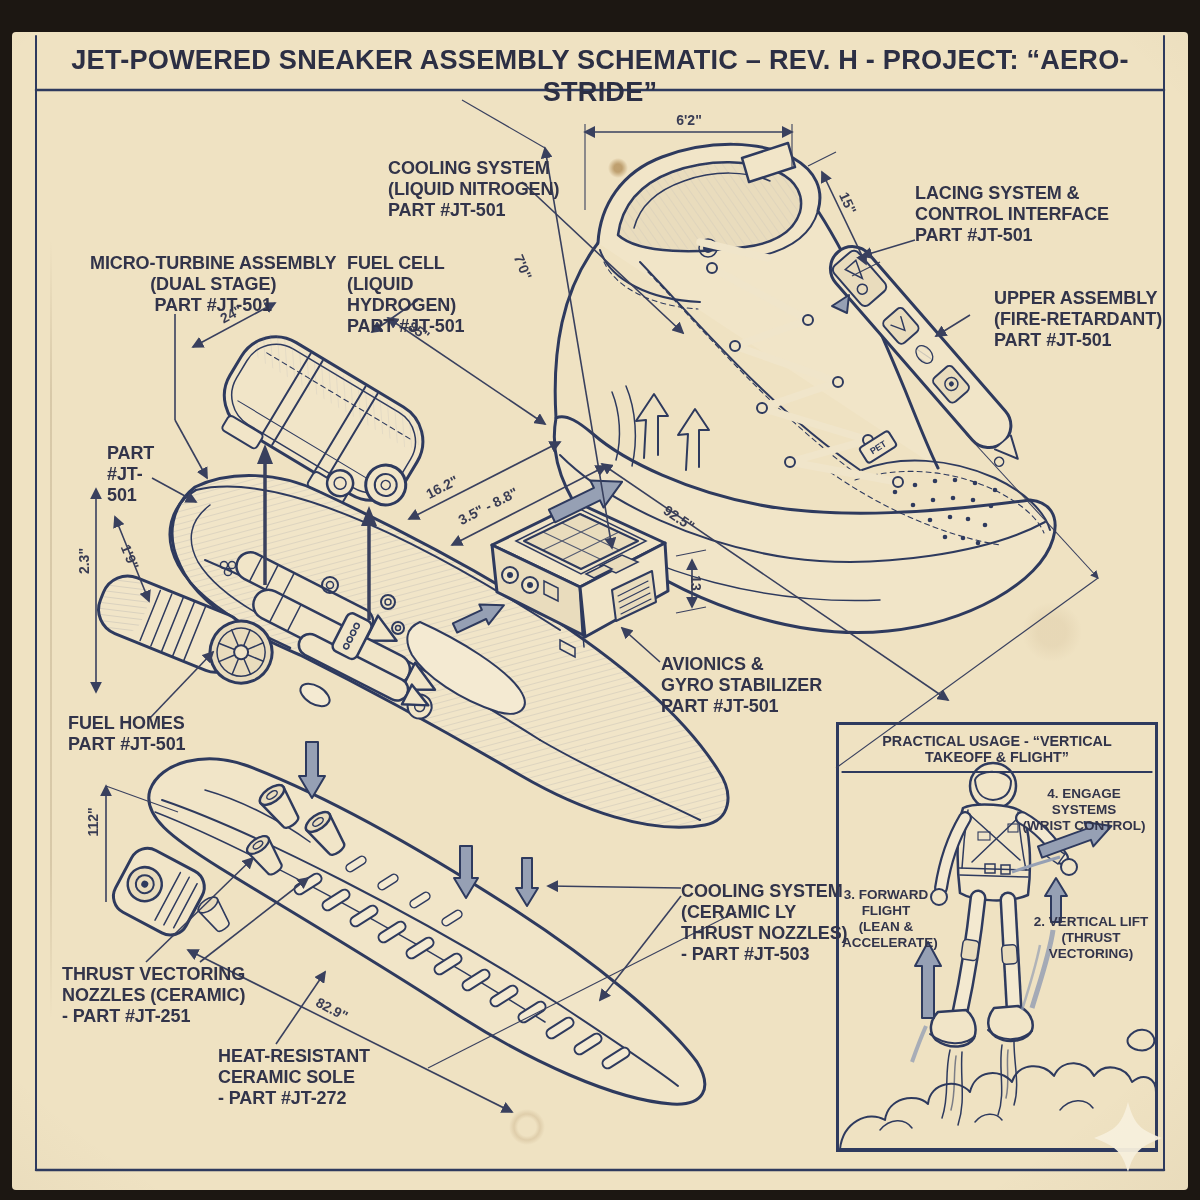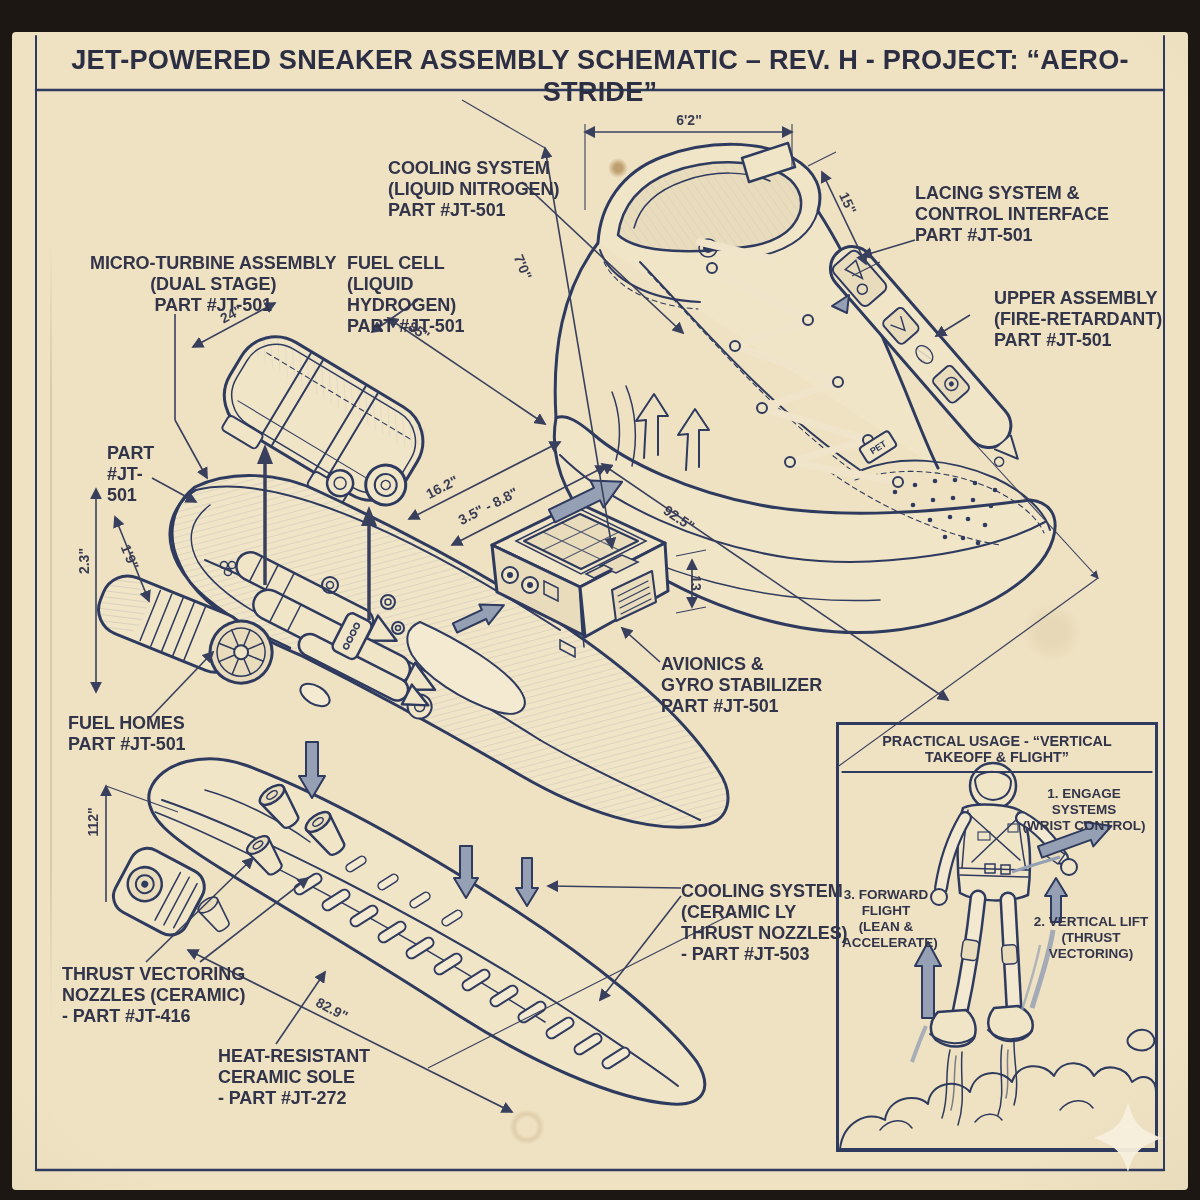--- a/index.html
+++ b/index.html
@@ -513,21 +513,21 @@
 PART #JT-501</div>
   <div class="lbl" style="left:107px;top:443px;width:58px;text-align:left;">PART
 #JT-501</div>
   <div class="lbl" style="left:62px;top:713px;margin-left:6px;">FUEL HOMES
 PART #JT-501</div>
   <div class="lbl" style="left:661px;top:654px;">AVIONICS &amp;
 GYRO STABILIZER
 PART #JT-501</div>
   <div class="lbl" style="left:62px;top:964px;">THRUST VECTORING
 NOZZLES (CERAMIC)
-- PART #JT-416</div>
+- PART #JT-251</div>
   <div class="lbl" style="left:218px;top:1046px;">HEAT-RESISTANT
 CERAMIC SOLE
 - PART #JT-272</div>
   <div class="lbl" style="left:681px;top:881px;">COOLING SYSTEM
 (CERAMIC LY
 THRUST NOZZLES)
 - PART #JT-503</div>
 
   <div class="dim" style="left:689px;top:120px;transform:translate(-50%,-50%);">6'2"</div>
   <div class="dim" style="left:848px;top:203px;transform:translate(-50%,-50%) rotate(65deg);">15"</div>
@@ -537,21 +537,21 @@
   <div class="dim" style="left:419px;top:331px;transform:translate(-50%,-50%) rotate(34deg);">85"</div>
   <div class="dim" style="left:442px;top:487px;transform:translate(-50%,-50%) rotate(-27deg);">16.2"</div>
   <div class="dim" style="left:488px;top:506px;transform:translate(-50%,-50%) rotate(-27deg);">3.5" - 8.8"</div>
   <div class="dim" style="left:696px;top:583px;transform:translate(-50%,-50%) rotate(90deg);">13</div>
   <div class="dim" style="left:84px;top:561px;transform:translate(-50%,-50%) rotate(-90deg);">2.3"</div>
   <div class="dim" style="left:130px;top:557px;transform:translate(-50%,-50%) rotate(68deg);">1'9"</div>
   <div class="dim" style="left:93px;top:822px;transform:translate(-50%,-50%) rotate(-90deg);">112"</div>
   <div class="dim" style="left:332px;top:1009px;transform:translate(-50%,-50%) rotate(28deg);">82.9"</div>
 
   <div class="panel-title">PRACTICAL USAGE - “VERTICAL TAKEOFF &amp; FLIGHT”</div>
-  <div class="cap" style="left:1014px;top:786px;width:140px;">1. ENGAGE SYSTEMS
+  <div class="cap" style="left:1014px;top:786px;width:140px;">4. ENGAGE SYSTEMS
 (WRIST CONTROL)</div>
   <div class="cap" style="left:1032px;top:914px;width:118px;text-align:center;">2. VERTICAL LIFT
 (THRUST
 VECTORING)</div>
   <div class="cap" style="left:842px;top:887px;width:88px;">3. FORWARD
 FLIGHT
 (LEAN &amp;
 ACCELERATE)</div>
 </div>
 

